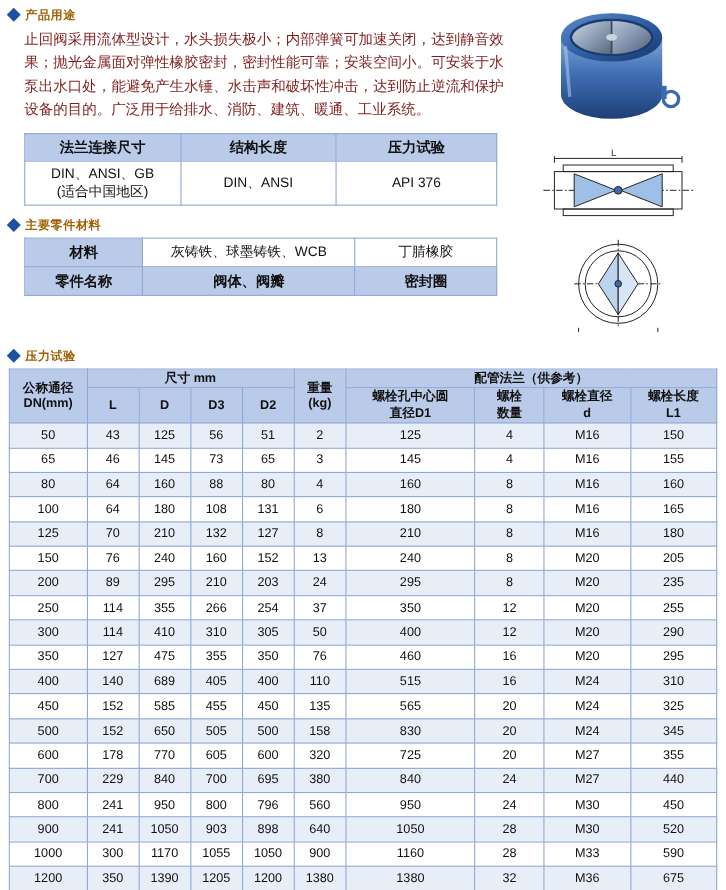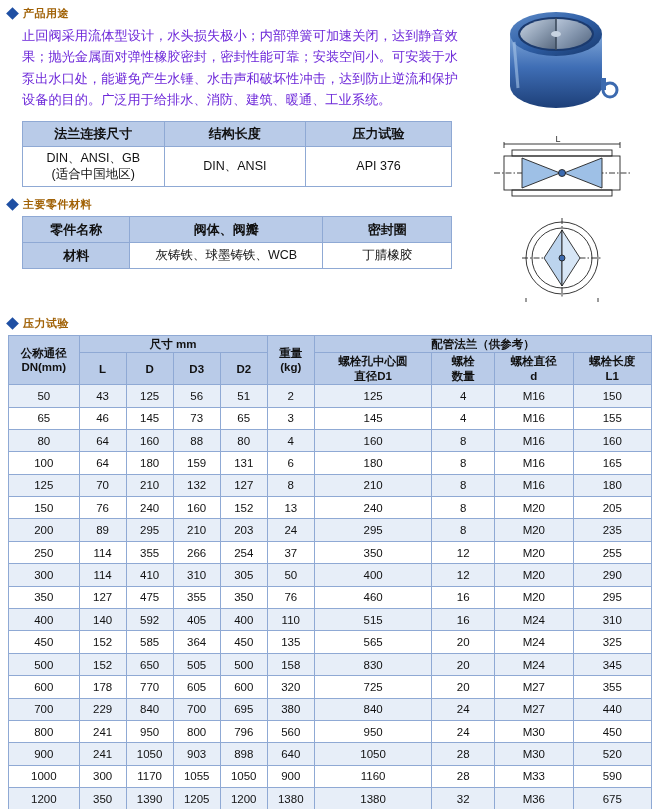--- a/index.html
+++ b/index.html
@@ -37,21 +37,21 @@
     font-size: 11px;
     font-weight: bold;
     color: #a16207;
     letter-spacing: 0.5px;
   }
   .para {
     margin: 2px 10px 10px 22px;
     font-size: 13.2px;
     line-height: 1.62;
     text-align: justify;
-    color: #6d28d9;
+    color: #7f1d1d;
   }
   table.tbl {
     border-collapse: collapse;
     margin: 2px 0 10px 22px;
     background: #fff;
   }
   table.tbl td, table.tbl th {
     border: 1px solid #8fa9d4;
     text-align: center;
     vertical-align: middle;
@@ -158,28 +158,28 @@
     </tbody>
       </table>
 
     <div class="section-head">
       <span class="diamond"></span>
       <span class="section-title">主要零件材料</span>
     </div>
     <table class="tbl mat-table">
       <tbody>
           <tr>
+        <th>材料</th>
+        <td>灰铸铁、球墨铸铁、WCB</td>
+        <td>丁腈橡胶</td>
+      </tr>
+      <tr>
         <th style="width:25%">零件名称</th>
         <th style="width:45%">阀体、阀瓣</th>
         <th style="width:30%">密封圈</th>
-      </tr>
-      <tr>
-        <th>材料</th>
-        <td>灰铸铁、球墨铸铁、WCB</td>
-        <td>丁腈橡胶</td>
       </tr>
     </tbody>
       </table>
   </div>
 
   <div class="right-col">
 
     <svg class="valve-photo" viewBox="0 0 184 118">
       <defs>
         <linearGradient id="bodyG" x1="0" y1="0" x2="0" y2="1">
@@ -305,21 +305,21 @@
             <td>4</td>
             <td>160</td>
             <td>8</td>
             <td>M16</td>
             <td>160</td>
           </tr>
           <tr>
             <td>100</td>
             <td>64</td>
             <td>180</td>
-            <td>159</td>
+            <td>108</td>
             <td>131</td>
             <td>6</td>
             <td>180</td>
             <td>8</td>
             <td>M16</td>
             <td>165</td>
           </tr>
           <tr>
             <td>125</td>
             <td>70</td>
@@ -388,34 +388,34 @@
             <td>350</td>
             <td>76</td>
             <td>460</td>
             <td>16</td>
             <td>M20</td>
             <td>295</td>
           </tr>
           <tr>
             <td>400</td>
             <td>140</td>
-            <td>592</td>
+            <td>689</td>
             <td>405</td>
             <td>400</td>
             <td>110</td>
             <td>515</td>
             <td>16</td>
             <td>M24</td>
             <td>310</td>
           </tr>
           <tr>
             <td>450</td>
             <td>152</td>
             <td>585</td>
-            <td>364</td>
+            <td>455</td>
             <td>450</td>
             <td>135</td>
             <td>565</td>
             <td>20</td>
             <td>M24</td>
             <td>325</td>
           </tr>
           <tr>
             <td>500</td>
             <td>152</td>

